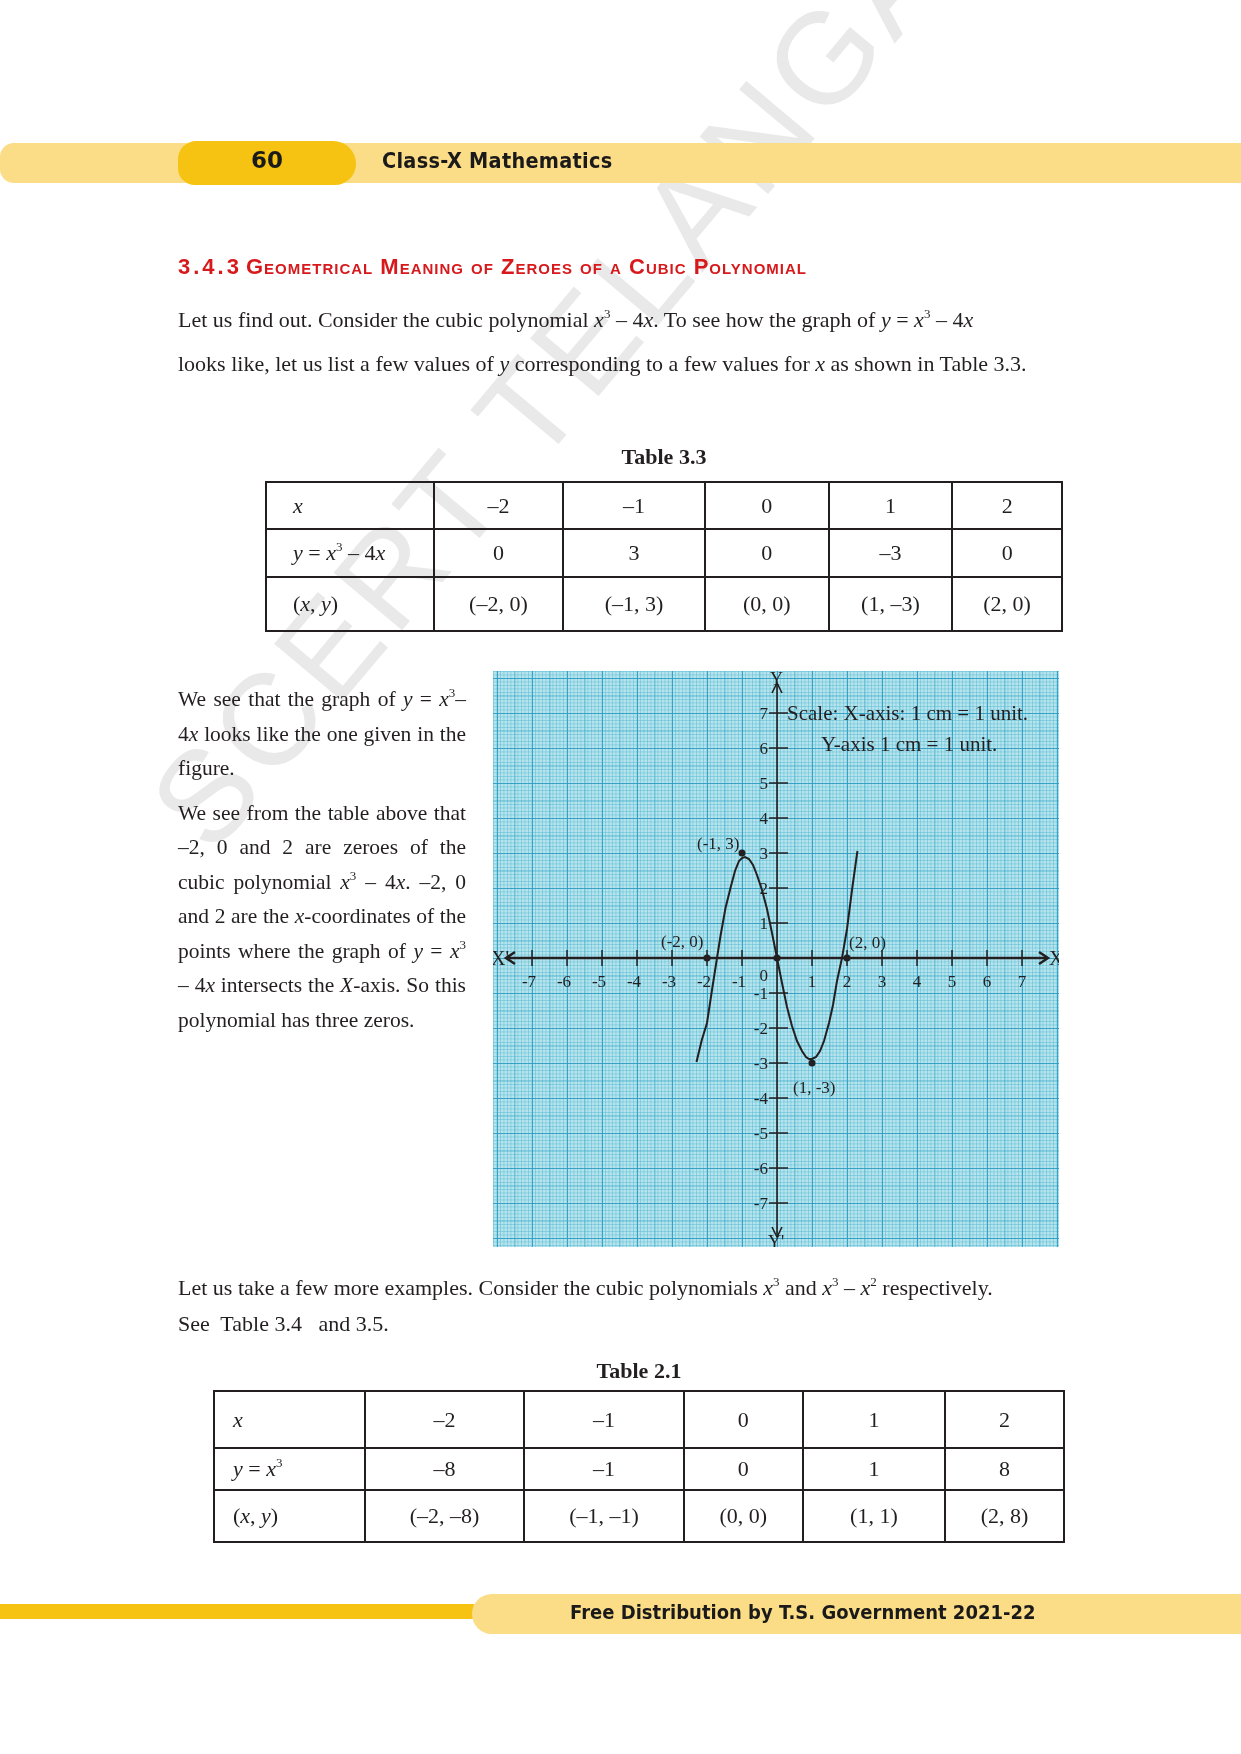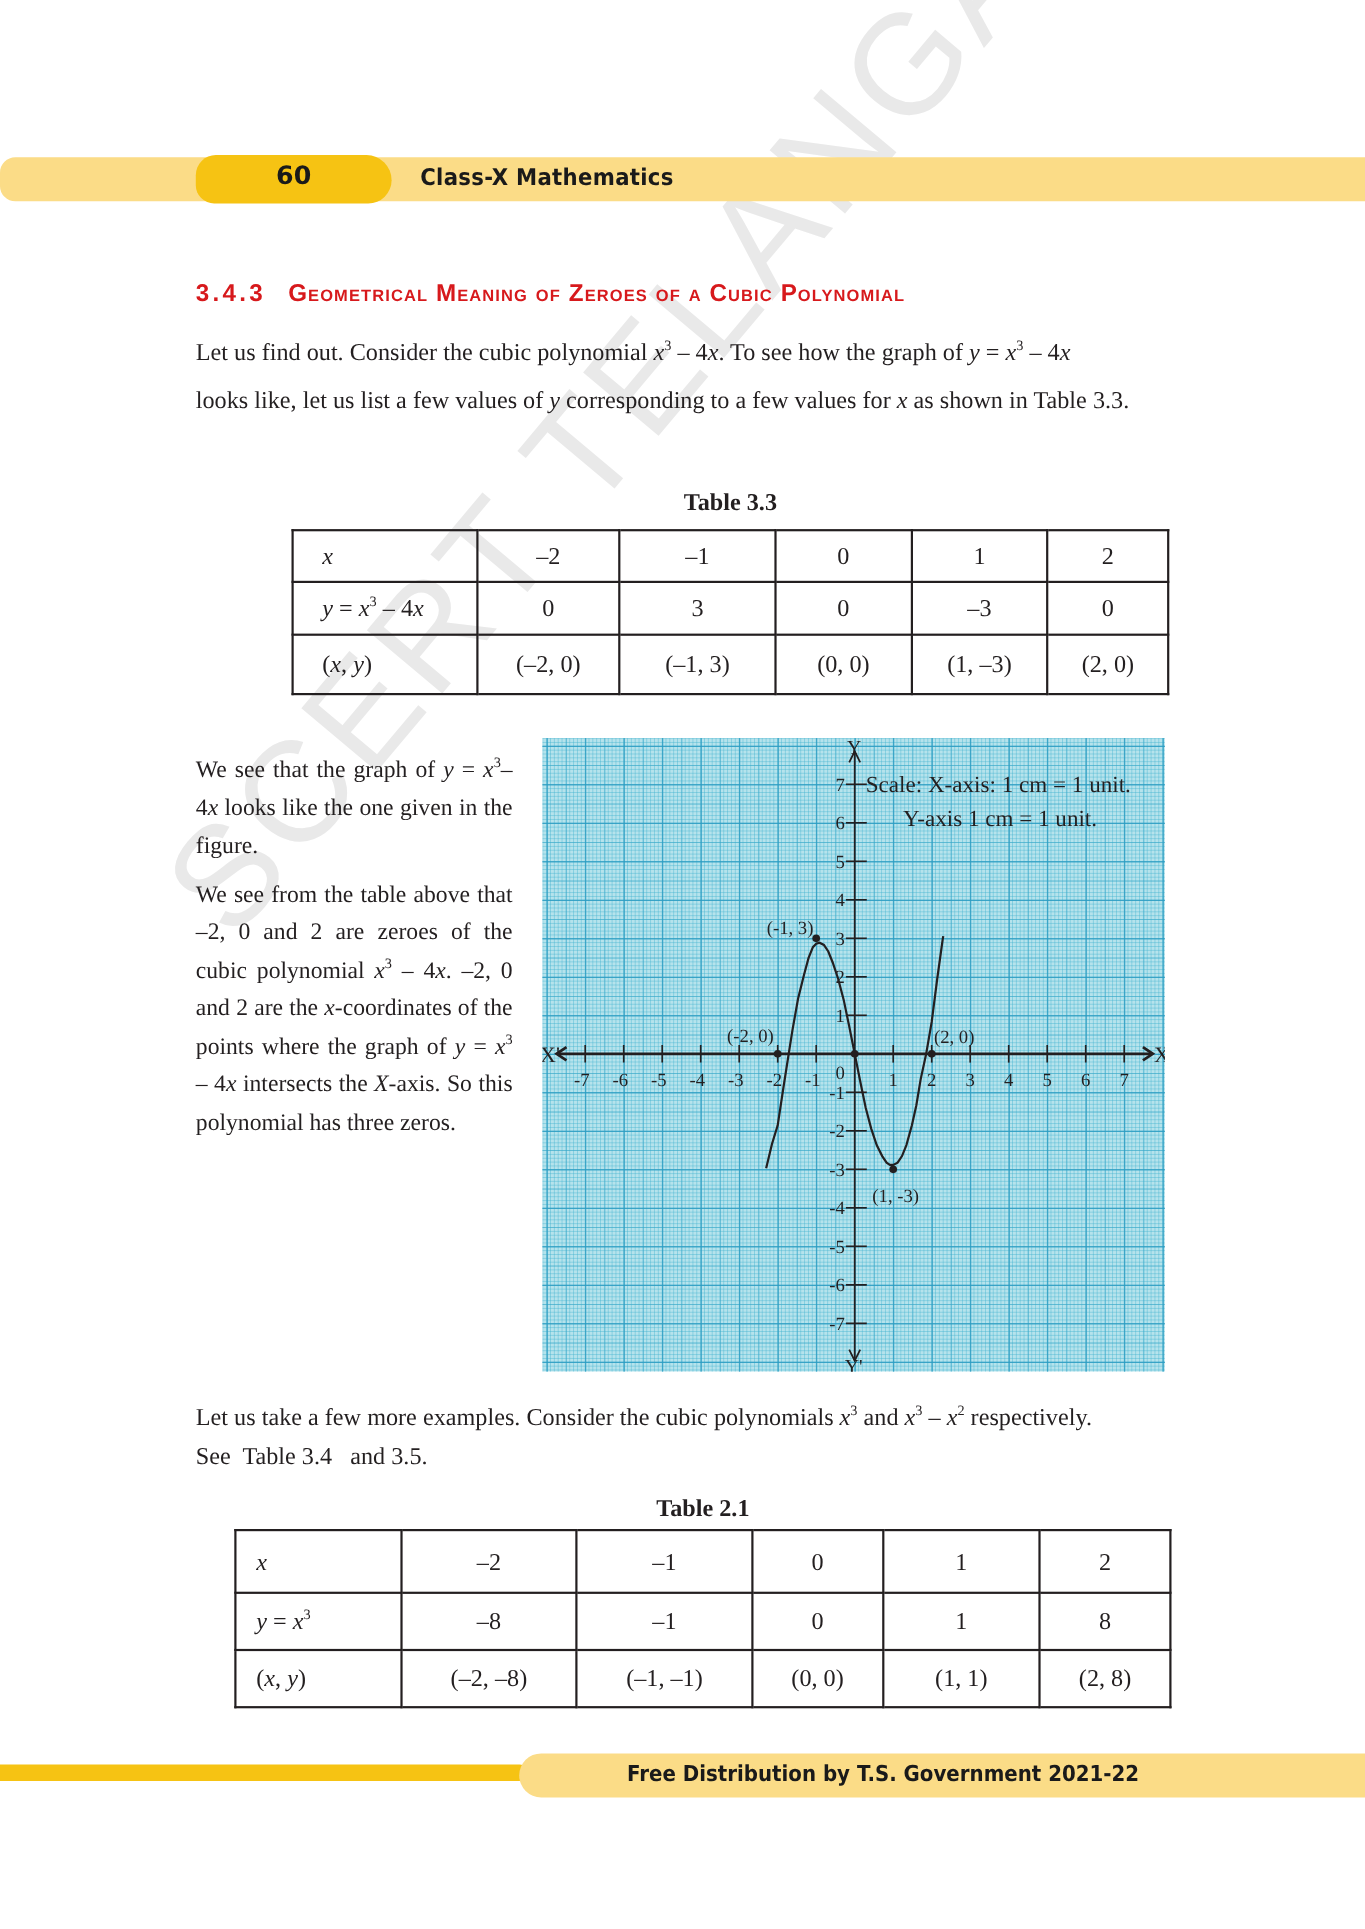--- a/index.html
+++ b/index.html
@@ -3,21 +3,21 @@
 <meta charset="utf-8">
 <style>
   html,body{margin:0;padding:0;background:#ffffff;}
   body{width:1241px;height:1754px;position:relative;overflow:hidden;font-family:"Liberation Serif",serif;color:#231f20;}
   .abs{position:absolute;}
   .banner{left:0;top:143px;width:1241px;height:40px;background:#fbdc87;border-radius:14px 0 0 14px;}
   .pill{left:178px;top:141px;width:178px;height:44px;background:#f6c313;border-radius:24px 30px 28px 22px;}
   .pagenum{left:178px;top:147px;width:178px;text-align:center;font-family:"DejaVu Sans",sans-serif;font-weight:bold;font-size:23px;color:#1a1a1a;}
   .booktitle{left:382px;top:149px;font-family:"DejaVu Sans",sans-serif;font-weight:bold;font-size:21px;color:#1a1a1a;letter-spacing:0.3px;transform:scaleX(0.92);transform-origin:left;}
   .heading{left:178px;top:254px;font-family:"Liberation Sans",sans-serif;font-weight:bold;color:#d7191c;font-size:22px;white-space:nowrap;}
-  .heading .num{letter-spacing:3px;margin-right:20px;}
+  .heading .num{letter-spacing:3px;margin-right:4px;}
   .heading .sc{font-variant:small-caps;letter-spacing:1px;font-size:22px;}
   .para{font-size:22px;line-height:44px;width:884px;text-align:justify;}
   .para p{margin:0;}
   .indent{text-indent:75px;}
   i{font-style:italic;}
   sup{font-size:13px;vertical-align:9px;line-height:0;}
   .caption{font-weight:bold;font-size:22px;text-align:center;}
   table.data{border-collapse:collapse;font-size:22px;}
   table.data td{border:2px solid #231f20;text-align:center;padding:0;}
   table.data td.rowhead{text-align:left;padding-left:26px;}
@@ -225,21 +225,21 @@
     </colgroup>
   <tbody>
       <tr style="height:57px">
     <td class="rowhead" style="padding-left:18px"><i>x</i></td>
     <td>–2</td>
     <td>–1</td>
     <td>0</td>
     <td>1</td>
     <td>2</td>
   </tr>
-  <tr style="height:52px">
+  <tr style="height:42px">
     <td class="rowhead" style="padding-left:18px"><i>y</i> = <i>x</i><sup>3</sup></td>
     <td>–8</td>
     <td>–1</td>
     <td>0</td>
     <td>1</td>
     <td>8</td>
   </tr>
   <tr style="height:52px">
     <td class="rowhead" style="padding-left:18px">(<i>x</i>, <i>y</i>)</td>
     <td>(–2, –8)</td>

